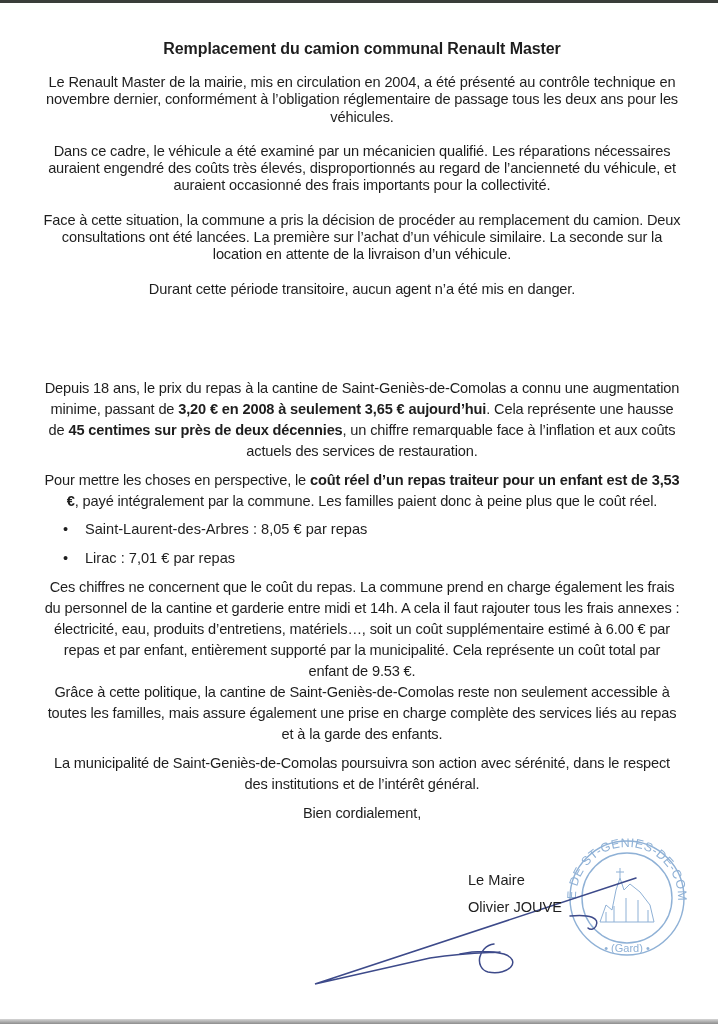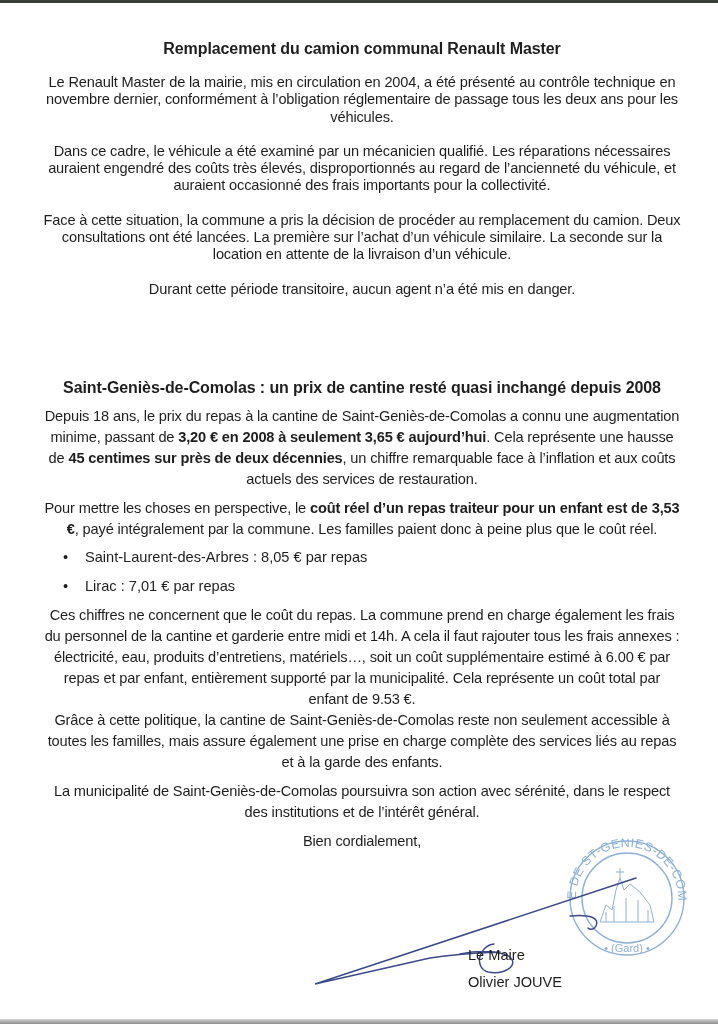--- a/index.html
+++ b/index.html
@@ -16,21 +16,21 @@
   .s1 p { line-height: 17.3px; }
   .s1 h2 { margin-bottom: 16px; line-height: 18px; }
   .s1 .gap { height: 17px; }
   .s2 { position: absolute; top: 338px; left: 0; width: 640px; }
   .s2 h2 { line-height: 20px; margin-bottom: 8px; }
   .s2 p { line-height: 20.9px; }
   .s2 .pg { margin-bottom: 8px; }
   ul { margin: 0 0 4px 0; padding: 0; list-style: none; }
   li { position: relative; padding-left: 43px; line-height: 20px; margin-bottom: 9px; }
   li .dot { position: absolute; left: 21px; top: 0; }
-  .sig { position: absolute; left: 468px; top: 946px; font-size: 14.6px; line-height: 18px; }
+  .sig { position: absolute; left: 468px; top: 871px; font-size: 14.6px; line-height: 18px; }
   .sig .role { margin-bottom: 9px; }
   svg.ink { position: absolute; left: 0; top: 0; }
 </style>
 </head>
 <body>
 
 <div class="topstrip"></div>
 
 <div class="page">
   <div class="s1">
@@ -38,21 +38,20 @@
     <p>Le Renault Master de la mairie, mis en circulation en 2004, a été présenté au contrôle technique en novembre dernier, conformément à l’obligation réglementaire de passage tous les deux ans pour les véhicules.</p>
     <div class="gap"></div>
     <p>Dans ce cadre, le véhicule a été examiné par un mécanicien qualifié. Les réparations nécessaires auraient engendré des coûts très élevés, disproportionnés au regard de l’ancienneté du véhicule, et auraient occasionné des frais importants pour la collectivité.</p>
     <div class="gap"></div>
     <p>Face à cette situation, la commune a pris la décision de procéder au remplacement du camion. Deux consultations ont été lancées. La première sur l’achat d’un véhicule similaire. La seconde sur la location en attente de la livraison d’un véhicule.</p>
     <div class="gap"></div>
     <p>Durant cette période transitoire, aucun agent n’a été mis en danger.</p>
   </div>
 
   <div class="s2">
-    <h2>Saint-Geniès-de-Comolas : un prix de cantine resté quasi inchangé depuis 2008</h2>
     <p class="pg"><span>Depuis 18 ans, le prix du repas à la cantine de Saint-Geniès-de-Comolas a connu une augmentation minime, passant de </span><b>3,20 € en 2008 à seulement 3,65 € aujourd’hui</b><span>. Cela représente une hausse de </span><b>45 centimes sur près de deux décennies</b><span>, un chiffre remarquable face à l’inflation et aux coûts actuels des services de restauration.</span></p>
     <p class="pg"><span>Pour mettre les choses en perspective, le </span><b>coût réel d’un repas traiteur pour un enfant est de 3,53 €</b><span>, payé intégralement par la commune. Les familles paient donc à peine plus que le coût réel.</span></p>
     <ul>
       <li><span class="dot">•</span><span>Saint-Laurent-des-Arbres : 8,05 € par repas</span></li>
       <li><span class="dot">•</span><span>Lirac : 7,01 € par repas</span></li>
     </ul>
     <p>Ces chiffres ne concernent que le coût du repas. La commune prend en charge également les frais du personnel de la cantine et garderie entre midi et 14h. A cela il faut rajouter tous les frais annexes : électricité, eau, produits d’entretiens, matériels…, soit un coût supplémentaire estimé à 6.00 € par repas et par enfant, entièrement supporté par la municipalité. Cela représente un coût total par enfant de 9.53 €.</p>
     <p class="pg">Grâce à cette politique, la cantine de Saint-Geniès-de-Comolas reste non seulement accessible à toutes les familles, mais assure également une prise en charge complète des services liés au repas et à la garde des enfants.</p>
     <p class="pg">La municipalité de Saint-Geniès-de-Comolas poursuivra son action avec sérénité, dans le respect des institutions et de l’intérêt général.</p>
     <p>Bien cordialement,</p>

